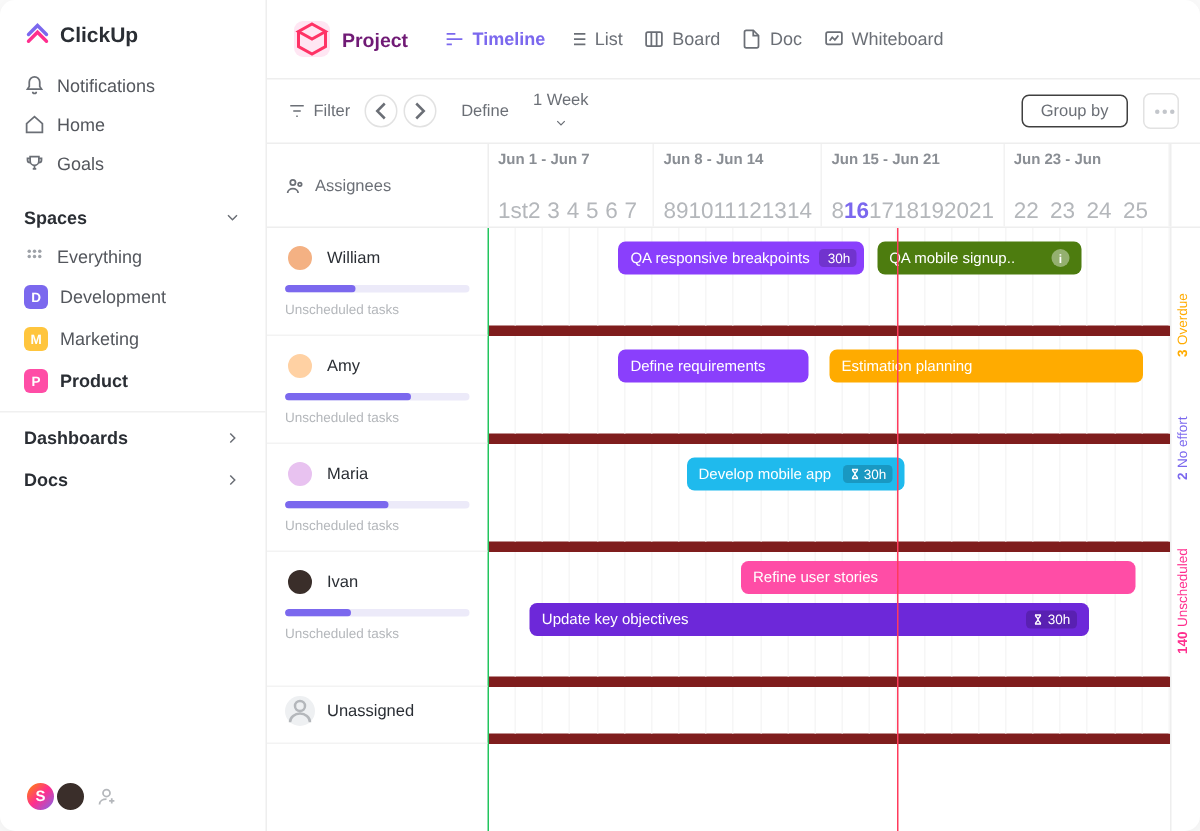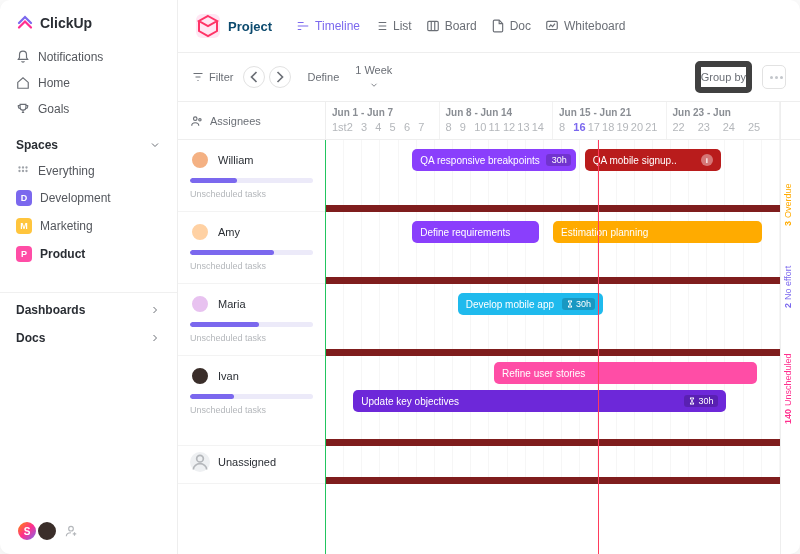--- a/index.html
+++ b/index.html
@@ -23,43 +23,43 @@
     .avatar { width: 22px; height: 22px; border-radius: 50%; border: 2px solid #fff; margin-left: -6px; }
     .avatar:first-child { margin-left: 0; }
     .dots-ic { display:flex; gap:2px; margin-left:4px; }
     .dots-ic span{ width:3px; height:3px; border-radius:50%; background:#c3c6cb; }
 
     
     .main { flex: 1; display: flex; flex-direction: column; min-width: 0; }
     .topbar { display: flex; align-items: center; padding: 10px 14px; gap: 14px; border-bottom: 1px solid #eee; }
     .proj-chip { display: flex; align-items: center; gap: 8px; padding: 4px 10px 4px 4px; border-radius: 6px; }
     .proj-icon { width: 24px; height: 24px; border-radius: 6px; background: #ffe6f3; display: flex; align-items: center; justify-content: center; color: #f36; }
-    .proj-label { font-weight: 700; font-size: 13px; color: #0c4a6e; }
+    .proj-label { font-weight: 700; font-size: 13px; color: #701a75; }
     .view-tabs { display: flex; align-items: center; gap: 14px; font-size: 12px; color: #6b6f76; }
     .view-tab { display: flex; align-items: center; gap: 5px; cursor: pointer; }
-    .view-tab.active { color: #7b68ee; font-weight: 400; }
+    .view-tab.active { color: #7b68ee; font-weight: 700; }
     .view-tab .ic { width: 14px; height: 14px; }
     
     .toolbar { display: flex; align-items: center; padding: 8px 14px; gap: 10px; border-bottom: 1px solid #eee; font-size: 11px; color: #6b6f76; }
     .filter-btn { display: flex; align-items: center; gap: 5px; cursor: pointer; }
     .nav-arrows { margin-left: auto; display: flex; gap: 4px; }
     .arrow-btn { width: 22px; height: 22px; border: 1px solid #e2e2e2; border-radius: 50%; display: flex; align-items: center; justify-content: center; cursor: pointer; color: #6b6f76; }
     .today-btn { cursor: pointer; padding: 0 6px; }
     .range-btn { display: flex; align-items: center; gap: 4px; cursor: pointer; flex-direction: column; }
     .spacer { flex: 1; }
-    .groupby-btn { border: 6px solid #404040; border-radius: 5px; padding: 4px 0; cursor: pointer; }
+    .groupby-btn { border: 1px solid #404040; border-radius: 5px; padding: 4px 12px; cursor: pointer; }
     .menu-btn { width: 24px; height: 24px; border: 1px solid #e2e2e2; border-radius: 5px; display: flex; align-items: center; justify-content: center; cursor: pointer; }
     
     
     .time-head { display: flex; border-bottom: 1px solid #eee; min-height: 38px; font-size: 10px; color: #8a8e94; }
     .assignees-col { width: 148px; border-right: 1px solid #eee; display: flex; align-items: center; gap: 6px; padding: 0 12px; font-size: 11px; color: #6b6f76; }
     .weeks { flex: 1; display: flex; position: relative; }
     .week { flex: 1; border-right: 1px solid #f2f2f2; padding: 5px 6px 2px; }
     .week-label { font-weight: 600; }
-    .days { display: flex; gap: 0; margin-top: 3px; font-size: 11px; color: #b4b7bb; }
+    .days { display: flex; gap: 0; margin-top: 20px; font-size: 15px; color: #b4b7bb; }
     .days span { flex: 1; text-align: left; }
     .now-marker { color: #7b68ee; font-weight: 700; }
     .side-badges { width: 20px; border-left: 1px solid #eee; }
     
     
     .time-body { flex: 1; display: flex; position: relative; overflow: hidden; }
     .assignee-list { width: 148px; border-right: 1px solid #22c55e; }
     .assignee-row { border-bottom: 1px solid #f3f3f3; padding: 10px 12px 8px; }
     .assignee-row.short { padding: 6px 12px; }
     .assignee-top { display: flex; align-items: center; gap: 8px; }
@@ -156,21 +156,21 @@
     </div>
     <div class="space-item">
       <span class="space-badge" style="background:#ffc53d">M</span>
       <span>Marketing</span>
     </div>
     <div class="space-item active">
       <span class="space-badge" style="background:#ff4da6">P</span>
       <span>Product</span>
     </div>
 
-    <div class="section-hdr" style="border-top:1px solid #f0f0f0; margin-top:24px; padding-top:10px;">
+    <div class="section-hdr" style="border-top:1px solid #f0f0f0; margin-top:6px; padding-top:10px;">
       <span>Dashboards</span>
       <span class="ic">
           <svg viewBox="0 0 24 24" fill="none" stroke="currentColor" stroke-width="2">
             <path d="M9 6l6 6-6 6"></path>
           </svg>
         </span>
     </div>
     <div class="section-hdr">
       <span>Docs</span>
       <span class="ic">
@@ -436,21 +436,21 @@
               <div></div>
               <div></div>
               <div></div>
             </div>
             <div class="task-bar" style="background: rgb(138, 63, 252); left: 19%; width: 36%; top: 9px;">
               <span>QA responsive breakpoints</span>
               <span class="task-est"><svg viewBox="0 0 24 24" width="8" height="8" fill="none" stroke="currentColor" stroke-width="3">
                   <path d="M6 3h12M6 21h12M7 3c0 5 5 5 5 9s-5 4-5 9M17 3c0 5-5 5-5 9s5 4 5 9"></path>
                 </svg>30h</span>
             </div>
-            <div class="task-bar" style="background: #b91c1c; left: 57%; width: 30%; top: 9px;">
+            <div class="task-bar" style="background: #4d7c0f; left: 57%; width: 30%; top: 9px;">
               <span>QA mobile signup..</span>
               <span style="margin-left: auto; width: 12px; height: 12px; border-radius: 50%; background: rgba(255, 255, 255, 0.4); display: flex; align-items: center; justify-content: center; font-size: 8px; font-weight: 700;">i</span>
             </div>
           </div>
           <div class="lane" style="height: 72px;">
             <div class="lane-grid">
               <div></div>
               <div></div>
               <div></div>
               <div></div>

